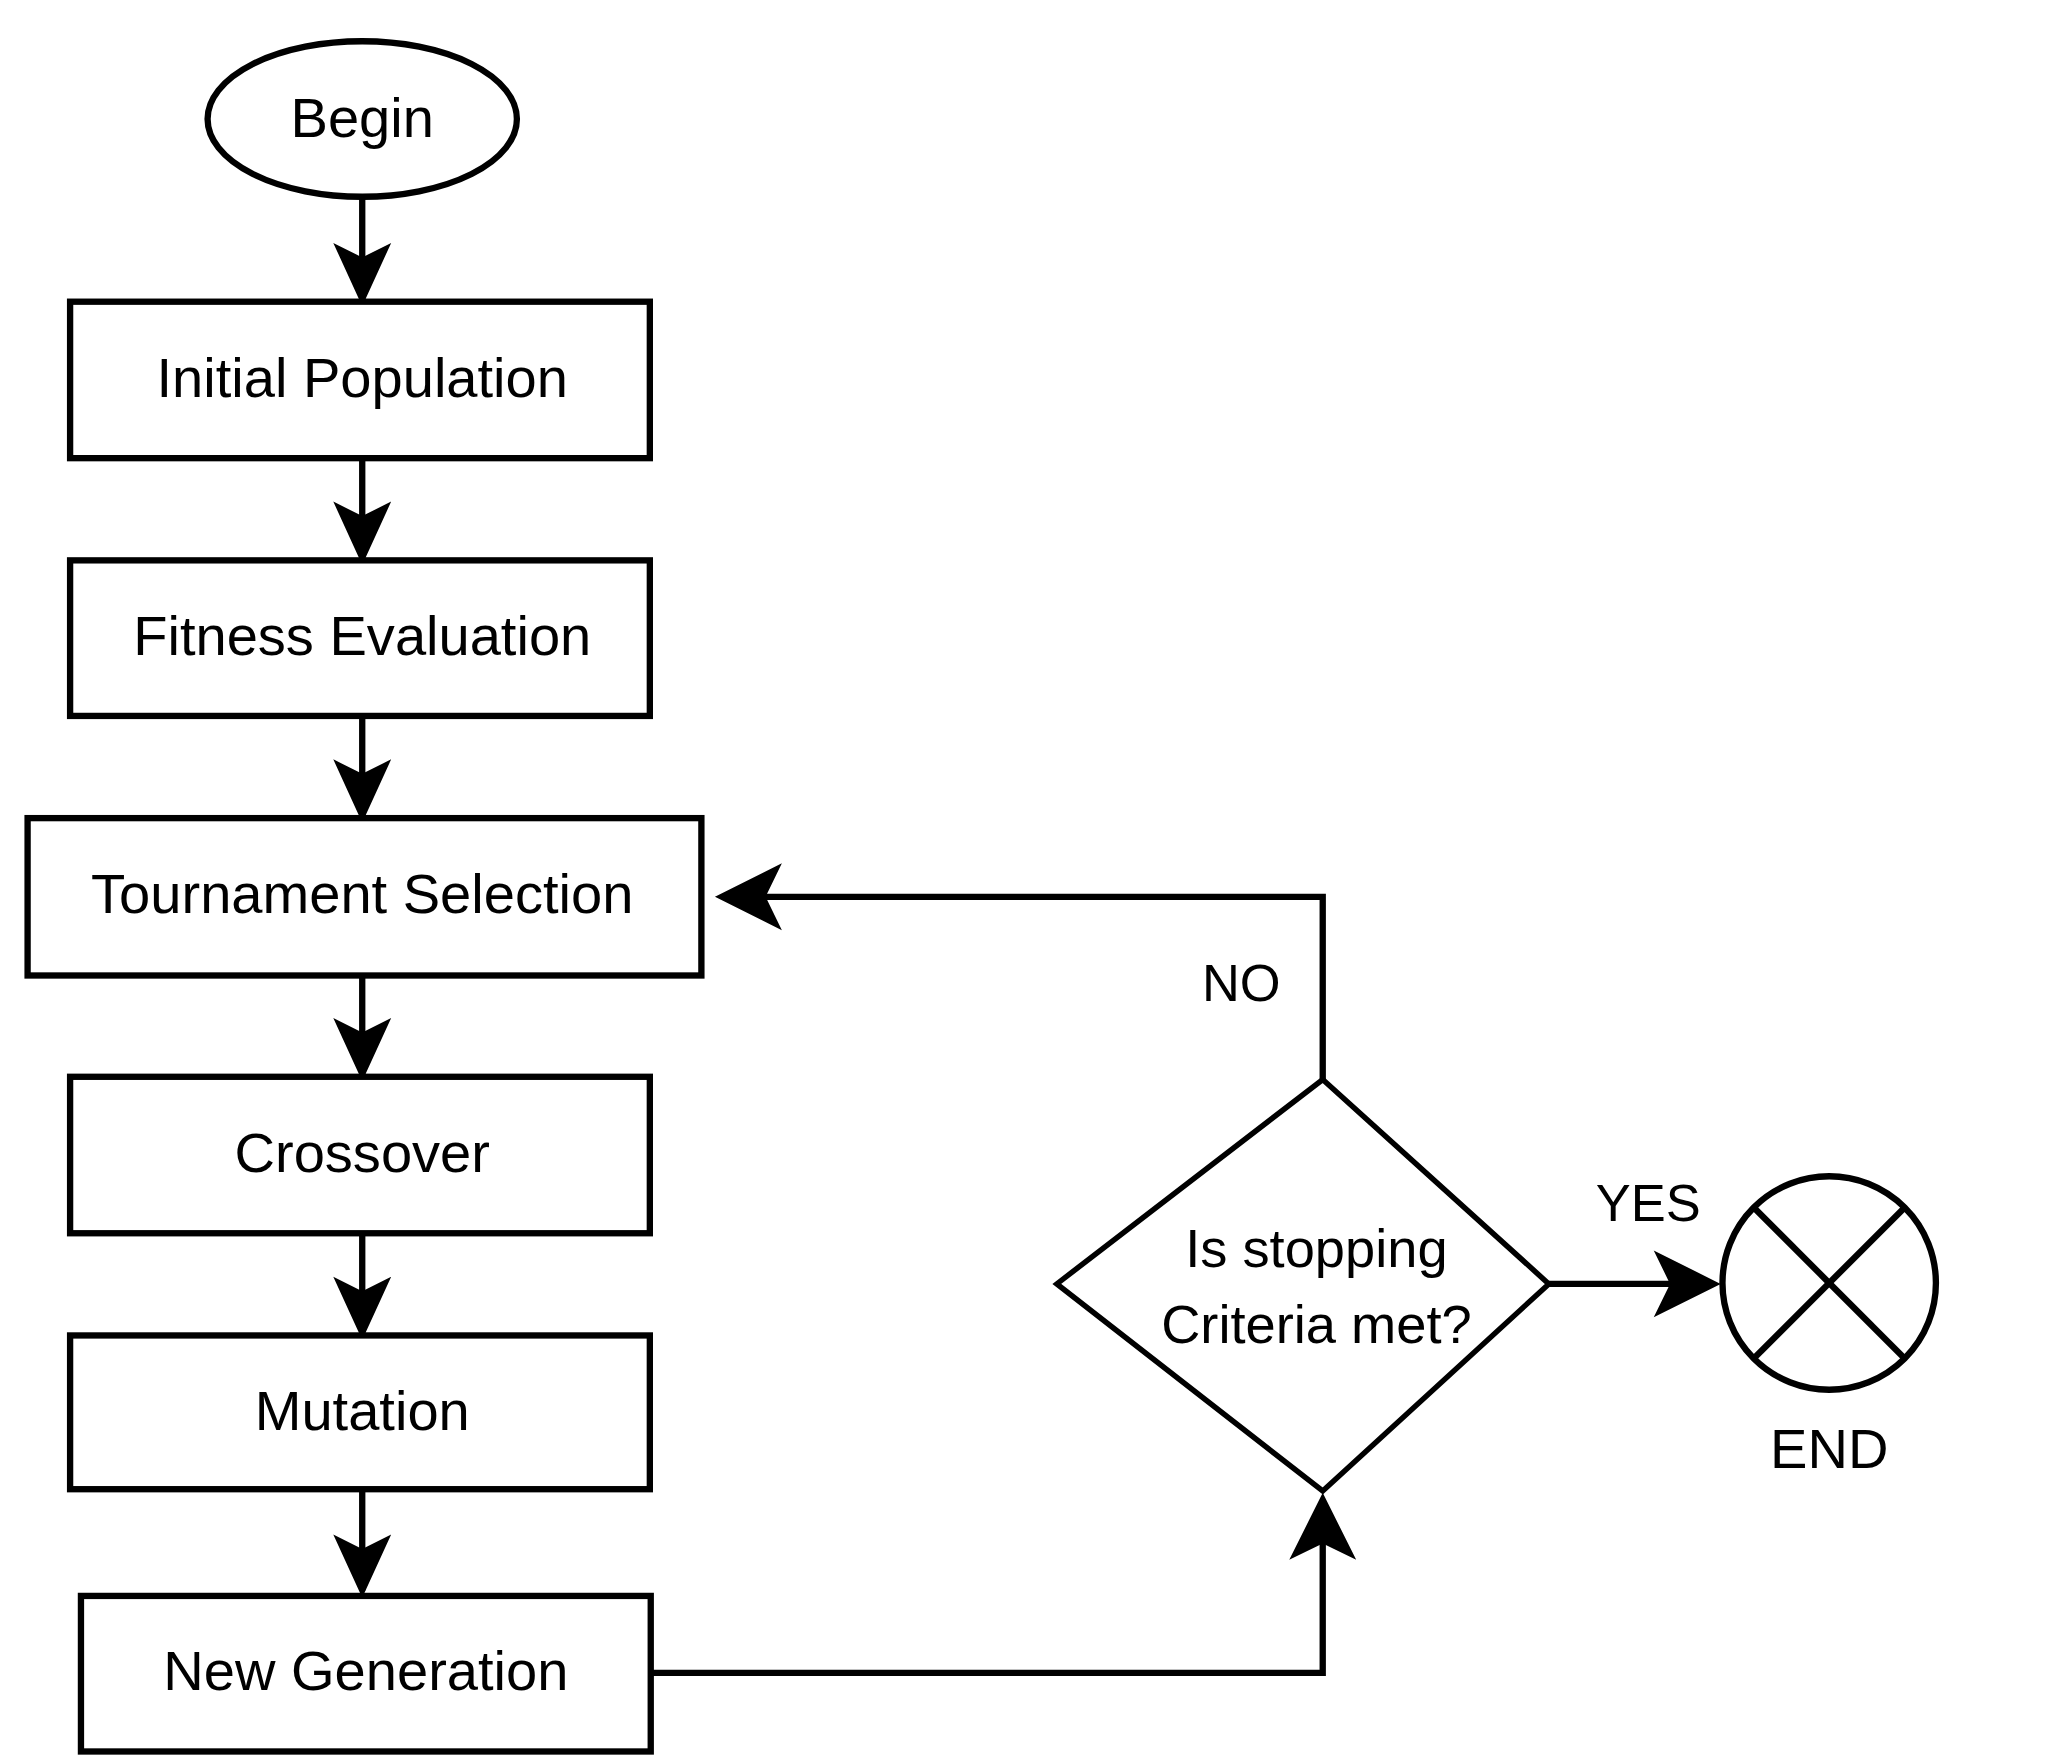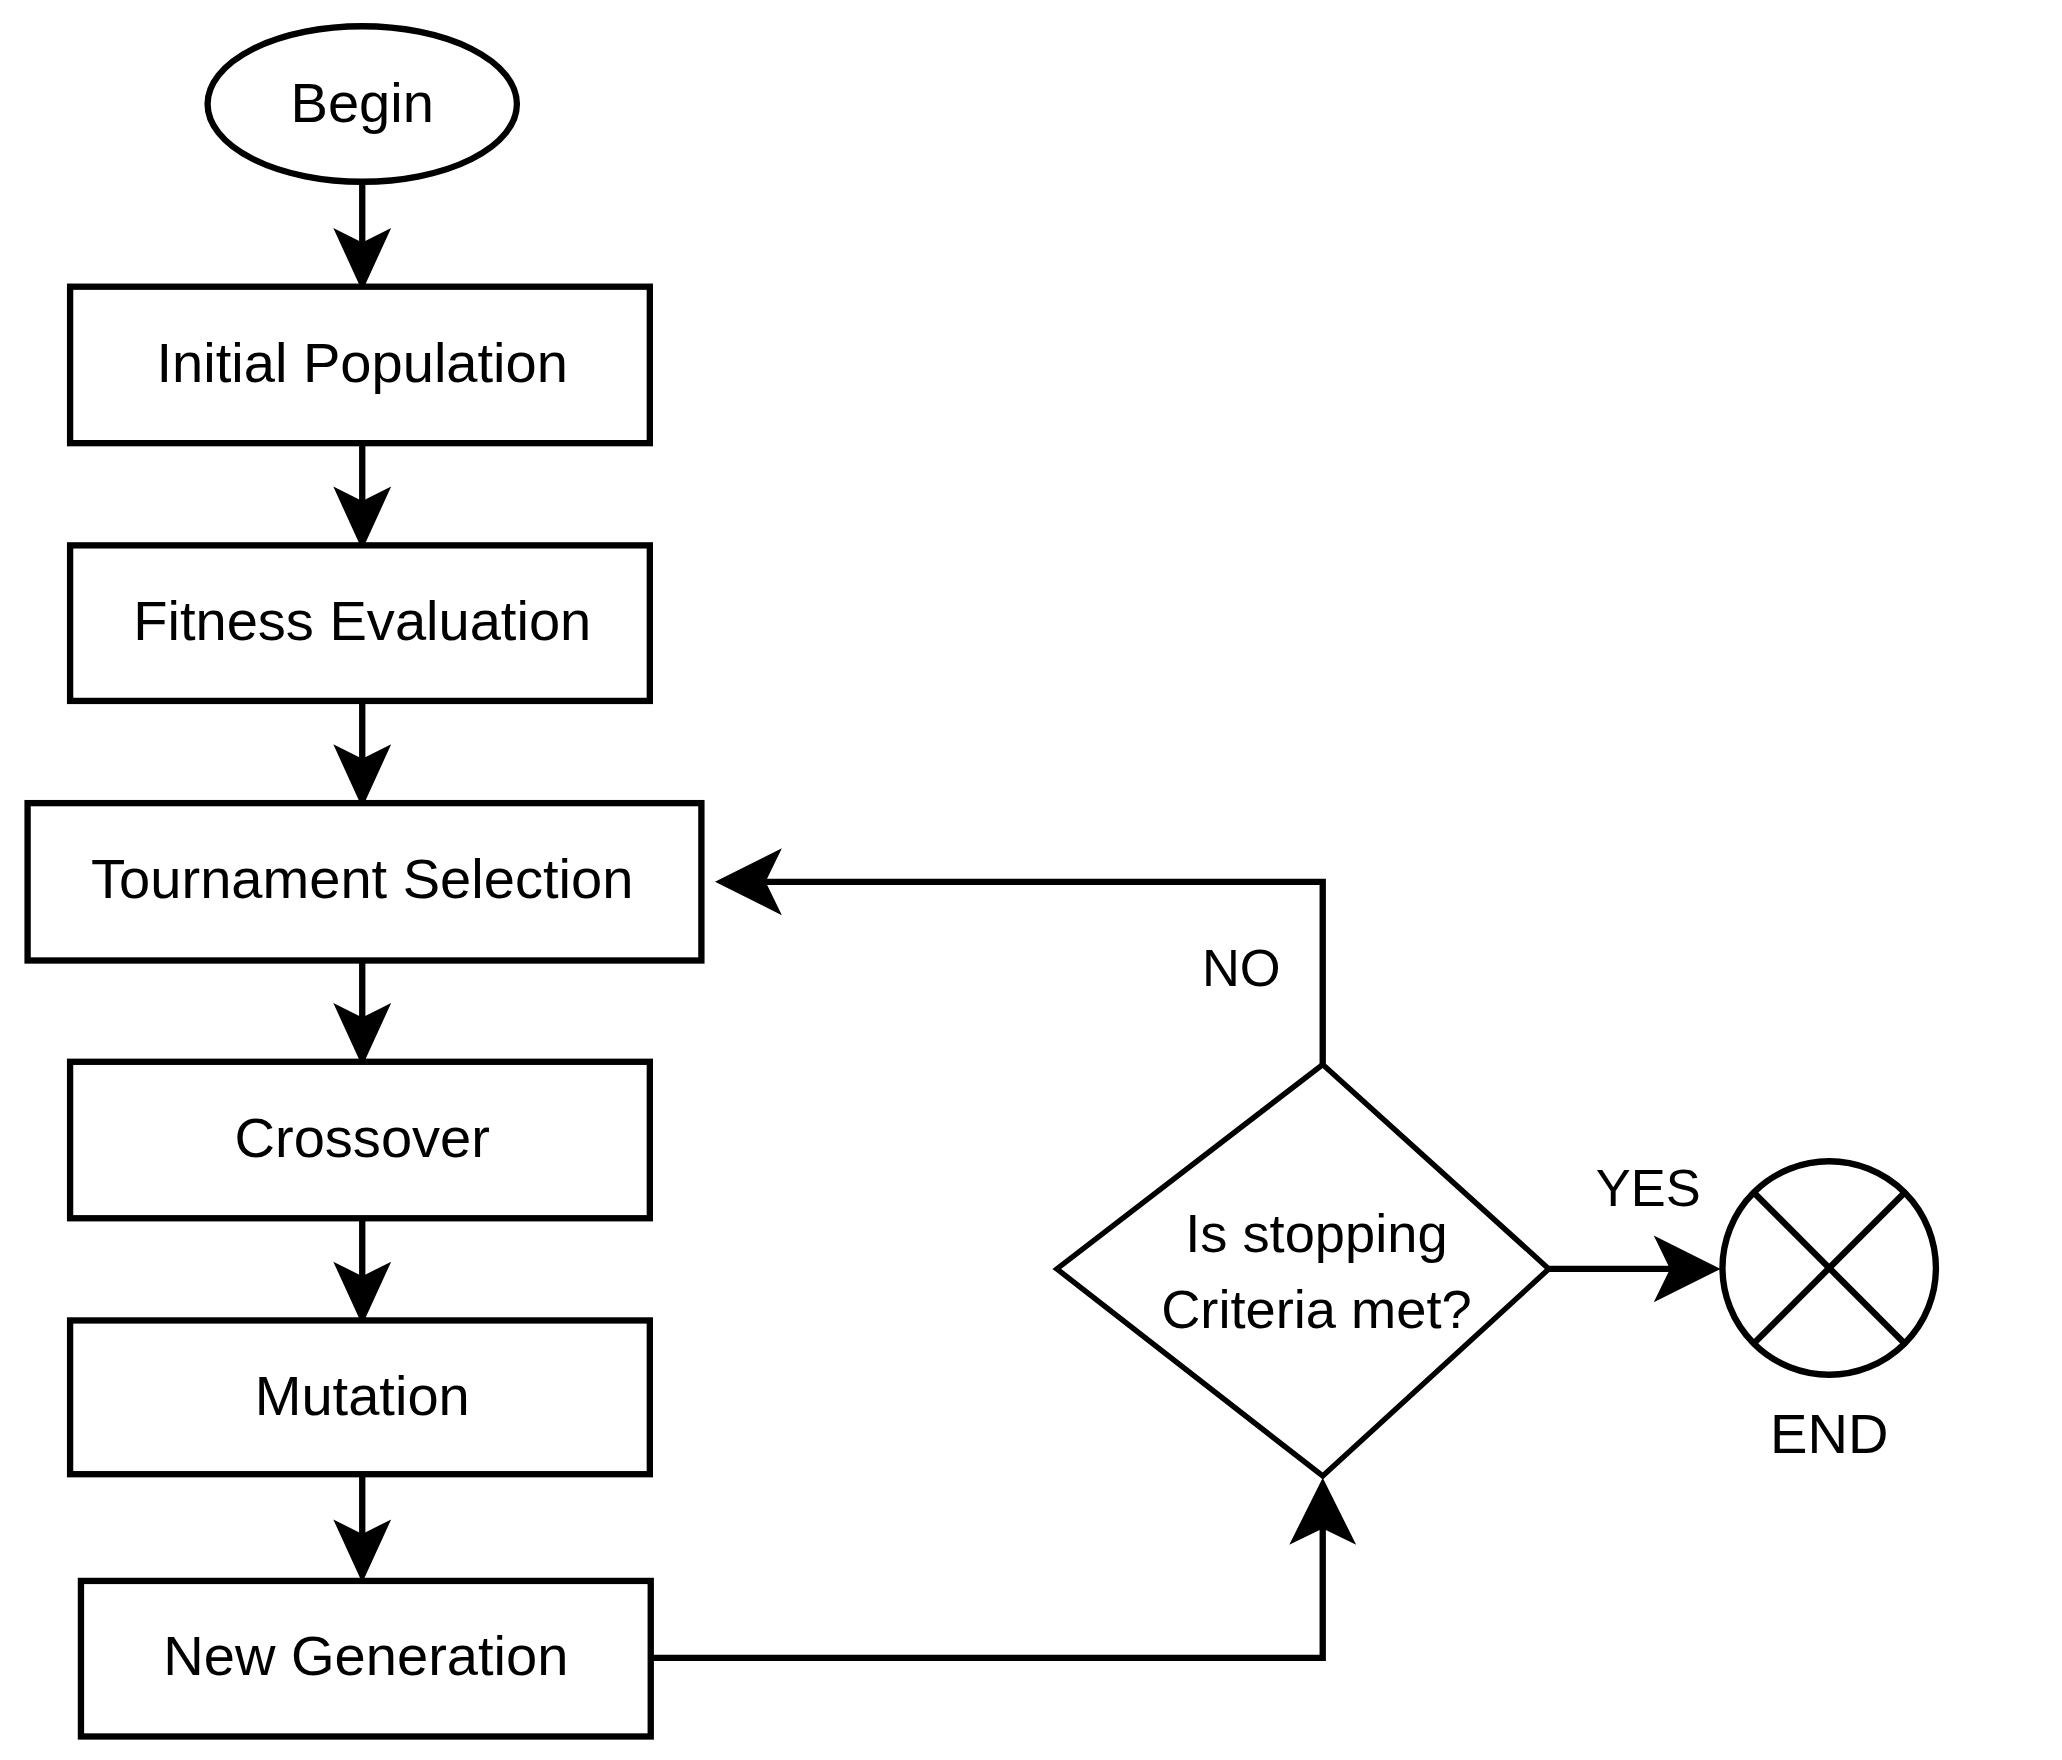--- a/index.html
+++ b/index.html
@@ -12,20 +12,21 @@
     width: 2063px;
     height: 1760px;
     font-family: "Liberation Sans", sans-serif;
     overflow: hidden;
   }
   #flowchart-root {
     position: relative;
     width: 2063px;
     height: 1524px;
     background: #ffffff;
+    margin-top: 15px;
   }
   svg#flow-svg {
     position: absolute;
     left: 0;
     top: 0;
     width: 2063px;
     height: 1760px;
     display: block;
   }
   .node-shape {

